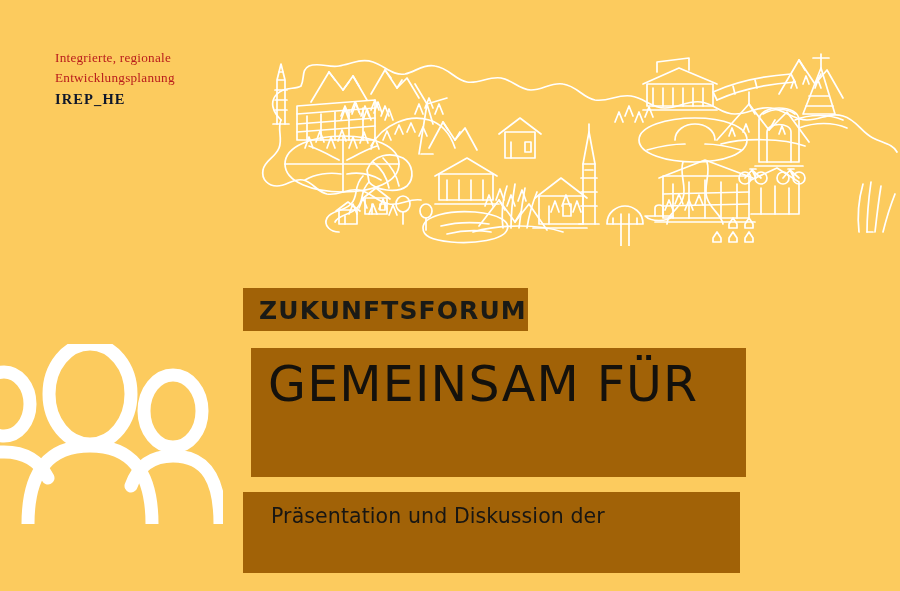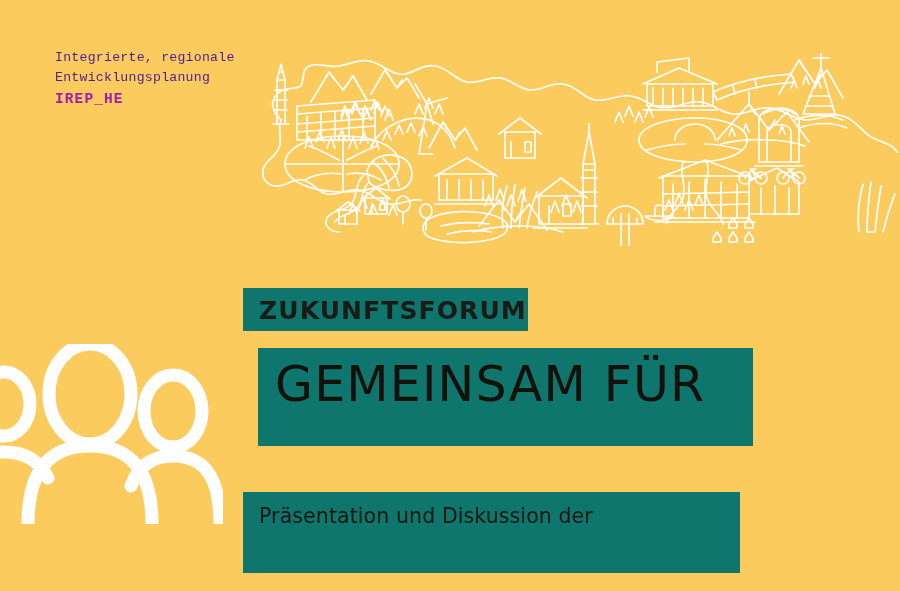--- a/index.html
+++ b/index.html
@@ -23,31 +23,31 @@
 
   
   #logo-block {
     position: absolute;
     left: 55px;
     top: 48px;
     width: 190px;
   }
   .logo-line {
     display: block;
-    color: #4c1d95;
-    font-family: Liberation Mono, monospace;
+    color: #b91c1c;
+    font-family: Liberation Serif, serif;
     font-size: 13.2px;
     line-height: 19.5px;
     letter-spacing: 0.25px;
     white-space: nowrap;
   }
   .logo-code {
     display: block;
-    color: #a21caf;
-    font-family: Liberation Mono, monospace;
+    color: #0f172a;
+    font-family: Liberation Serif, serif;
     font-weight: bold;
     font-size: 14.5px;
     line-height: 21px;
     letter-spacing: 1.1px;
     margin-top: 2px;
     white-space: nowrap;
   }
 
   
   #region-map {
@@ -65,21 +65,21 @@
     left: -32px;
     top: 344px;
     width: 255px;
     height: 180px;
   }
   #people-icon svg { display: block; width: 100%; height: 100%; }
 
   
   .white-box {
     position: absolute;
-    background: #0f766e;
+    background: #a16207;
   }
   #kicker-box {
     left: 243px;
     top: 288px;
     width: 285px;
     height: 43px;
   }
   #kicker-text {
     position: absolute;
     left: 16px;
@@ -87,24 +87,24 @@
     transform: translateY(-50%);
     font-family: "DejaVu Sans", sans-serif;
     font-weight: bold;
     font-size: 25px;
     letter-spacing: 1.1px;
     color: #1A1A16;
     white-space: nowrap;
   }
 
   #headline-box {
-    left: 258px;
+    left: 251px;
     top: 348px;
     width: 495px;
-    height: 98px;
+    height: 129px;
   }
   #headline-inner {
     position: absolute;
     left: 17px;
     top: 6px;
   }
   .headline-1 {
     display: block;
     font-family: "DejaVu Sans", sans-serif;
     font-weight: normal;
@@ -138,20 +138,21 @@
   }
   .subtitle-line {
     display: block;
     font-family: "DejaVu Sans", sans-serif;
     font-weight: normal;
     font-size: 20.5px;
     line-height: 30.5px;
     letter-spacing: 0.1px;
     color: #181613;
     white-space: nowrap;
+    margin-left: 12px;
   }
 </style>
 </head>
 <body>
 
 <div id="poster">
 
   <div id="logo-block">
     <span class="logo-line">Integrierte, regionale</span>
     <span class="logo-line">Entwicklungsplanung</span>

